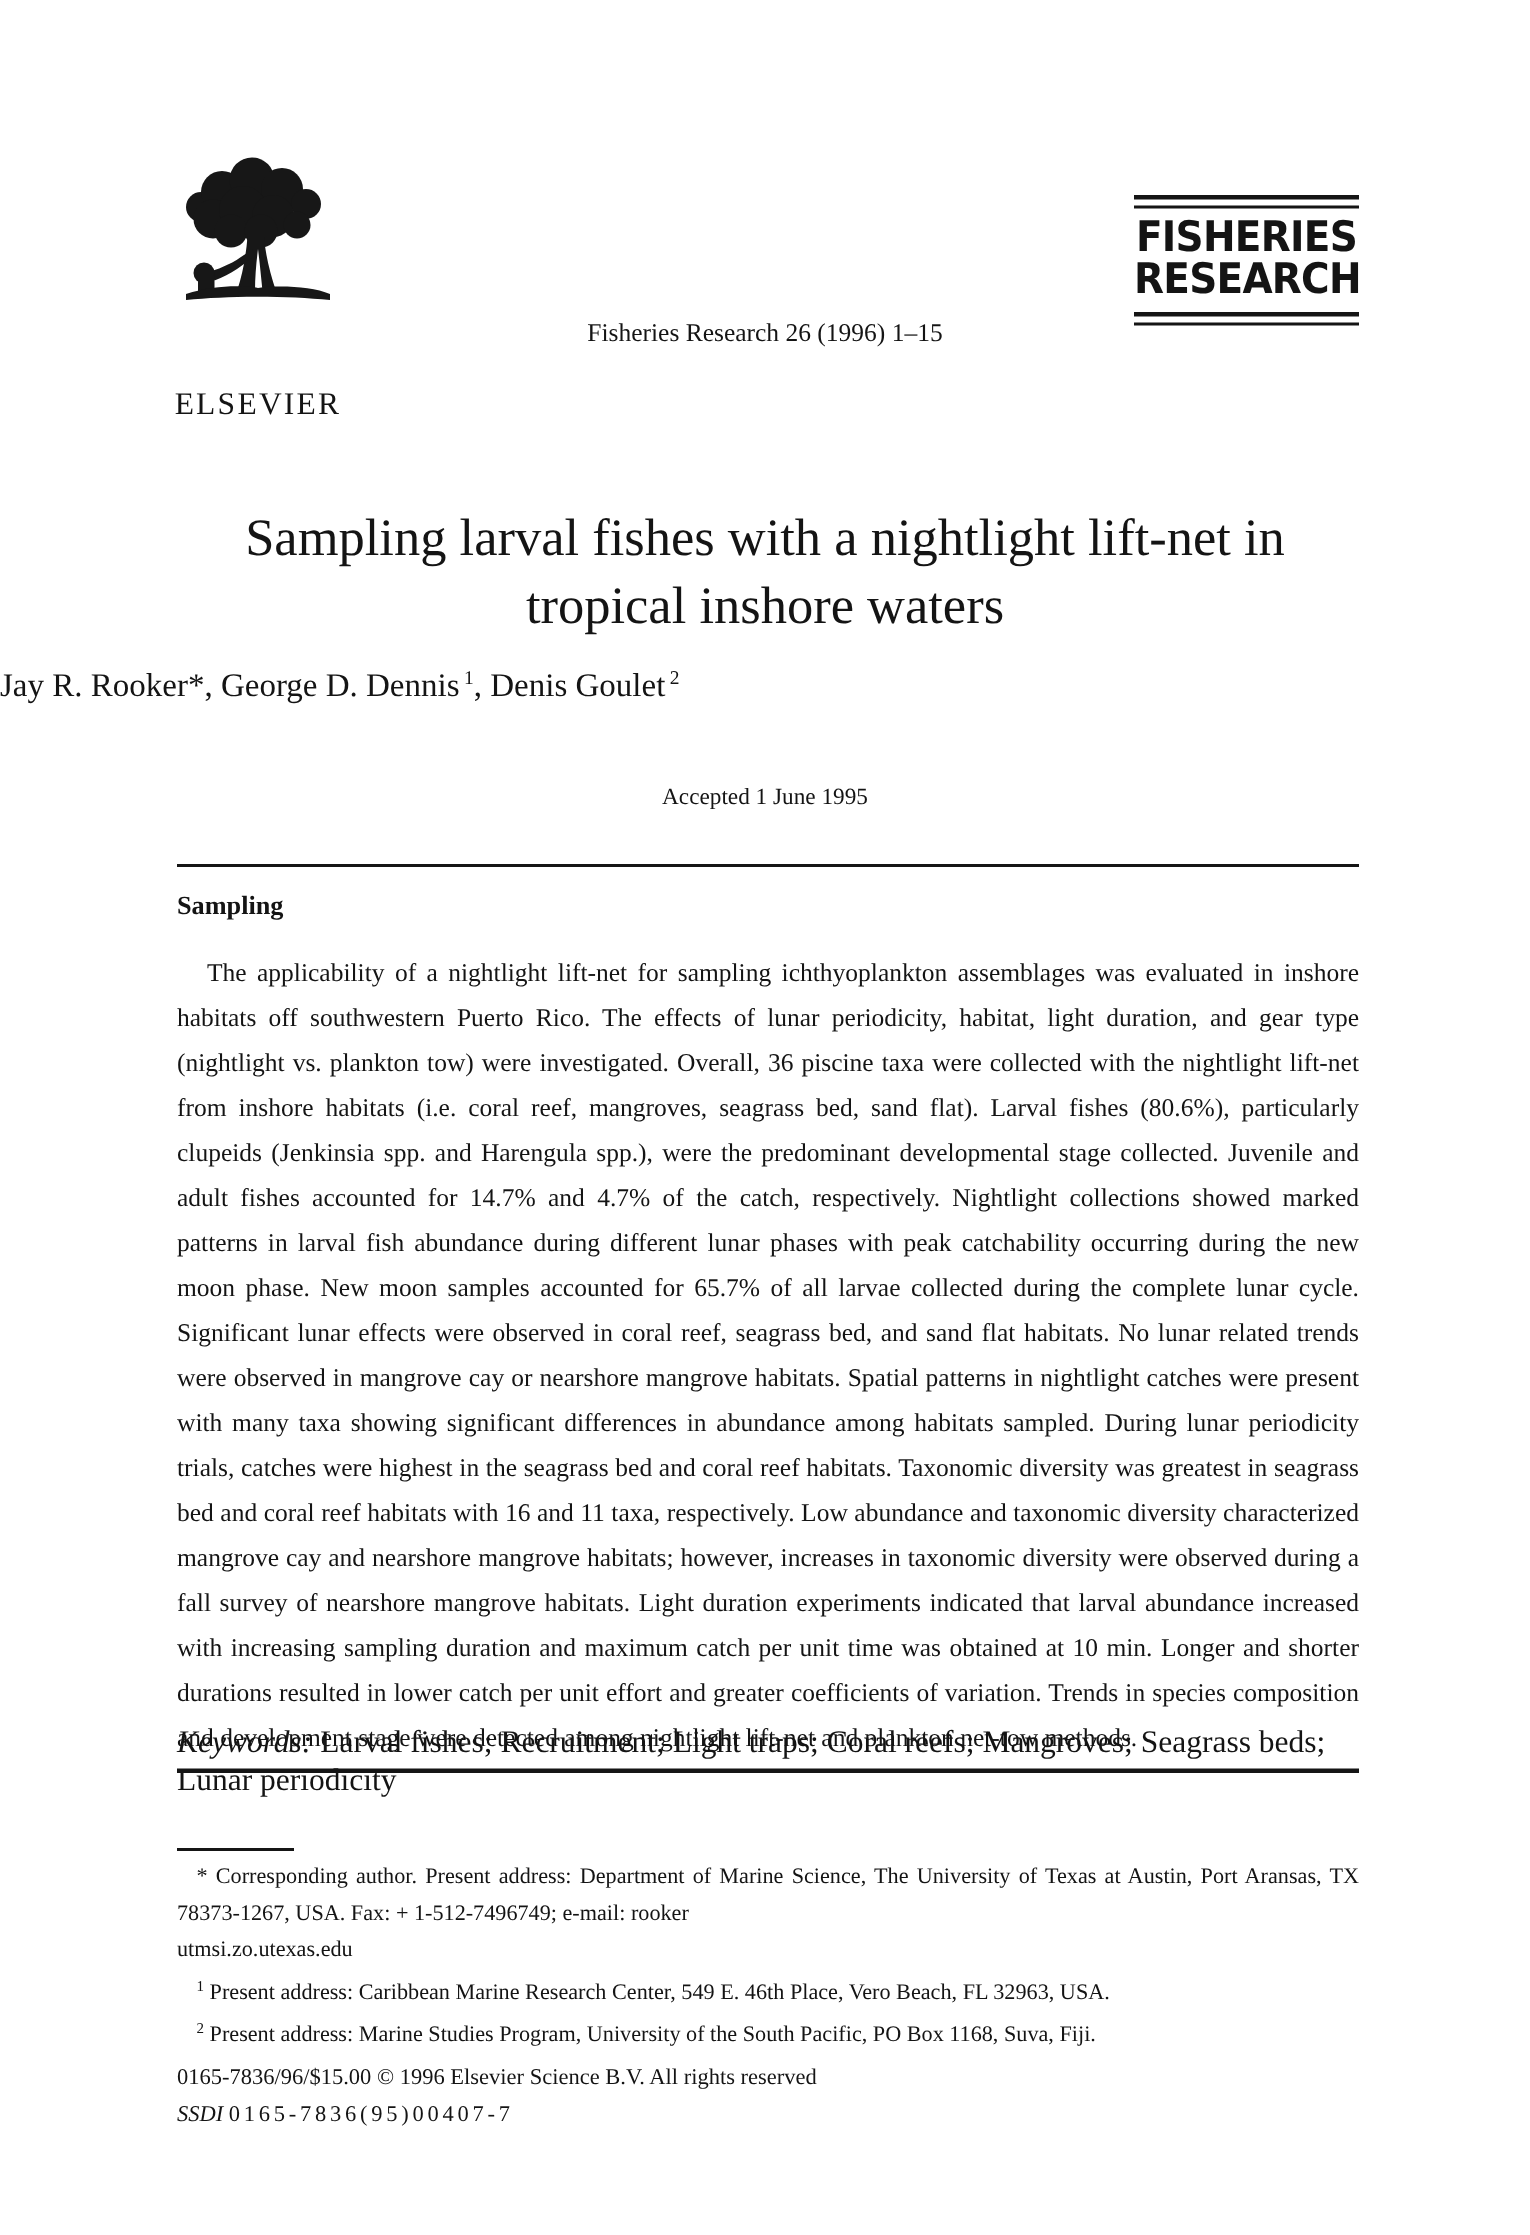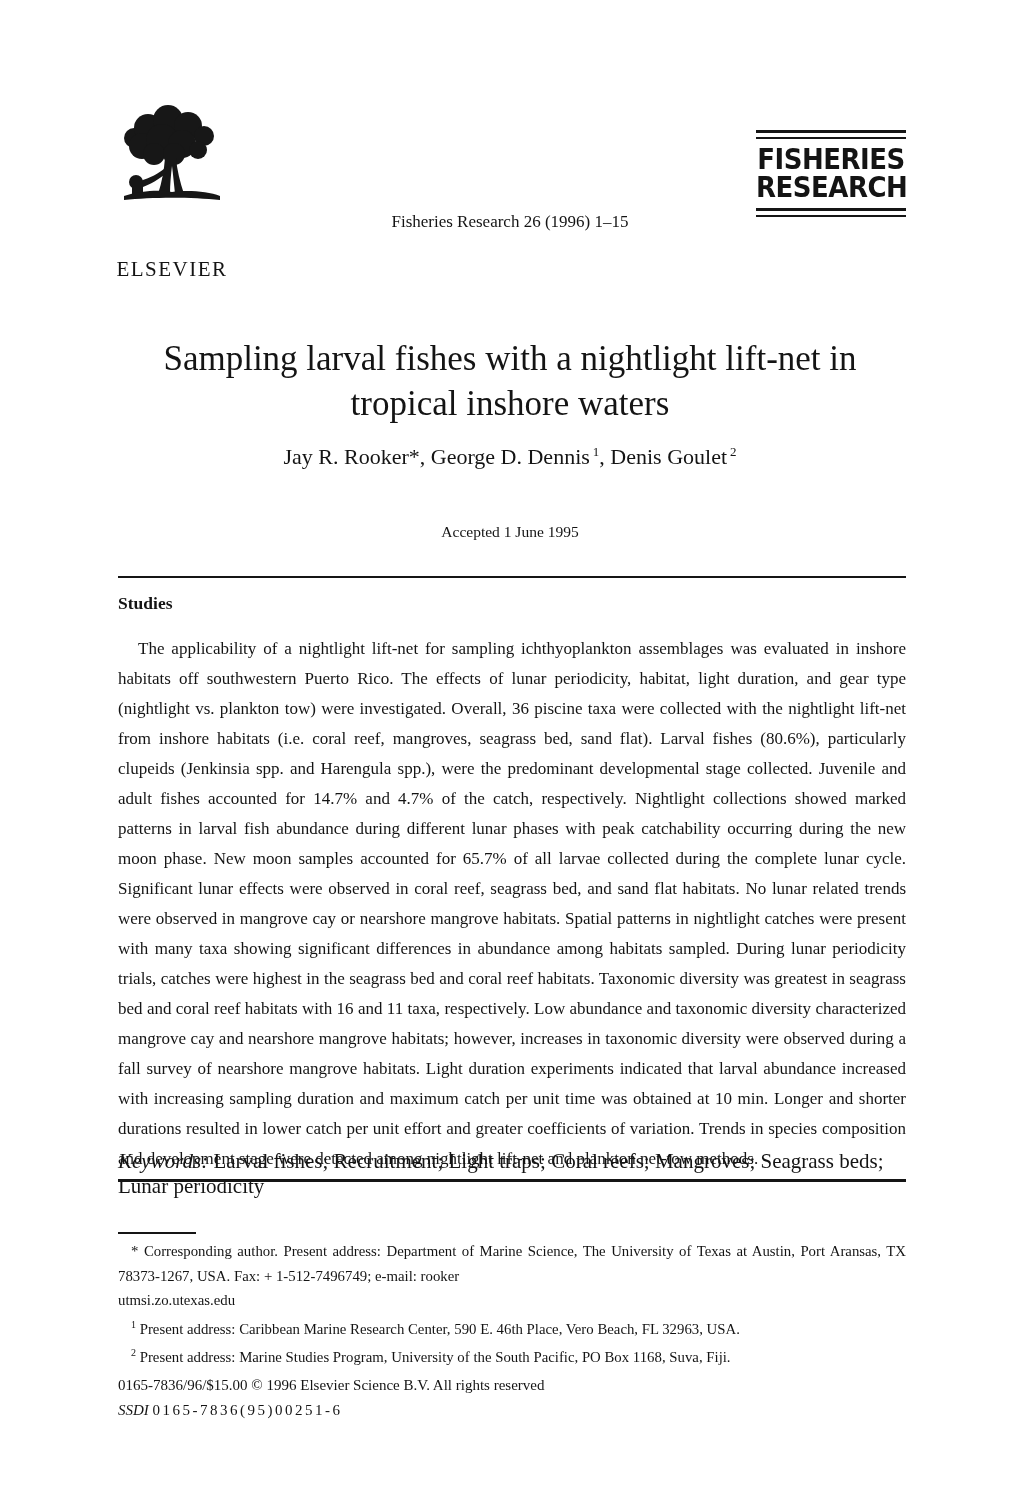--- a/index.html
+++ b/index.html
@@ -29,21 +29,21 @@
     font-size:26px;line-height:26px;letter-spacing:-0.5px;
     text-align:center;padding:8px 0 9px 0;transform:scaleY(1.08);
   }
   
   .title{
     position:absolute;left:0;right:0;top:336px;
     text-align:center;font-size:35px;line-height:45px;
   }
   .authors{
     position:absolute;left:0;right:0;top:444px;
-    text-align:center;font-size:22px;
+    font-size:22px;
   }
   .authors sup{font-size:13px;margin-left:3px;}
   .affiliation{
     position:absolute;left:0;right:0;top:486px;
     text-align:center;font-style:italic;font-size:15.5px;
   }
   .accepted{
     position:absolute;left:0;right:0;top:523px;
     text-align:center;font-size:15.5px;
   }
@@ -123,37 +123,37 @@
   </div>
 
   <div class="authors">
     <span>Jay R. Rooker</span><span>*</span><span>, </span><span>George D. Dennis</span><sup>1</sup><span>, </span><span>Denis Goulet</span><sup>2</sup>
   </div>
 
 
   <div class="accepted">Accepted 1 June 1995</div>
 
   <div class="rule-abstract"></div>
-  <div class="abstract-heading">Studies</div>
+  <div class="abstract-heading">Sampling</div>
   <div class="abstract-body"><span>The applicability of a nightlight lift-net for sampling ichthyoplankton assemblages was evaluated in inshore habitats off southwestern Puerto Rico. The effects of lunar periodicity, habitat, light duration, and gear type (nightlight vs. plankton tow) were investigated. Overall, 36 piscine taxa were collected with the nightlight lift-net from inshore habitats (i.e. coral reef, mangroves, seagrass bed, sand flat). Larval fishes (80.6%), particularly clupeids (</span><span class="sp">Jenkinsia</span><span> spp. and </span><span class="sp">Harengula</span><span> spp.), were the predominant developmental stage collected. Juvenile and adult fishes accounted for 14.7% and 4.7% of the catch, respectively. Nightlight collections showed marked patterns in larval fish abundance during different lunar phases with peak catchability occurring during the new moon phase. New moon samples accounted for 65.7% of all larvae collected during the complete lunar cycle. Significant lunar effects were observed in coral reef, seagrass bed, and sand flat habitats. No lunar related trends were observed in mangrove cay or nearshore mangrove habitats. Spatial patterns in nightlight catches were present with many taxa showing significant differences in abundance among habitats sampled. During lunar periodicity trials, catches were highest in the seagrass bed and coral reef habitats. Taxonomic diversity was greatest in seagrass bed and coral reef habitats with 16 and 11 taxa, respectively. Low abundance and taxonomic diversity characterized mangrove cay and nearshore mangrove habitats; however, increases in taxonomic diversity were observed during a fall survey of nearshore mangrove habitats. Light duration experiments indicated that larval abundance increased with increasing sampling duration and maximum catch per unit time was obtained at 10 min. Longer and shorter durations resulted in lower catch per unit effort and greater coefficients of variation. Trends in species composition and development stage were detected among nightlight lift-net and plankton net-tow methods.</span></div>
 
   <div class="keywords">
     <span class="kw-label">Keywords:</span><span>  Larval fishes; Recruitment; Light traps; Coral reefs; Mangroves; Seagrass beds; Lunar periodicity</span>
   </div>
   <div class="rule-keywords"></div>
 
   <div class="fn-rule"></div>
   <div class="footnotes">
     <p><span>*</span><span> Corresponding author. Present address: Department of Marine Science, The University of Texas at Austin, Port Aransas, TX 78373-1267, USA. Fax: + 1-512-7496749; e-mail: rooker</span></p>
     <p class="cont">utmsi.zo.utexas.edu</p>
-    <p><sup>1</sup><span> Present address: Caribbean Marine Research Center, 590 E. 46th Place, Vero Beach, FL 32963, USA.</span></p>
+    <p><sup>1</sup><span> Present address: Caribbean Marine Research Center, 549 E. 46th Place, Vero Beach, FL 32963, USA.</span></p>
     <p><sup>2</sup><span> Present address: Marine Studies Program, University of the South Pacific, PO Box 1168, Suva, Fiji.</span></p>
   </div>
 
   <div class="imprint">
     <div>0165-7836/96/$15.00 © 1996 Elsevier Science B.V. All rights reserved</div>
     <div>
       <span class="ssdi-label">SSDI</span>
-      <span class="ssdi-value">0165-7836(95)00251-6</span>
+      <span class="ssdi-value">0165-7836(95)00407-7</span>
     </div>
   </div>
 
 </div>
 
 </body></html>

